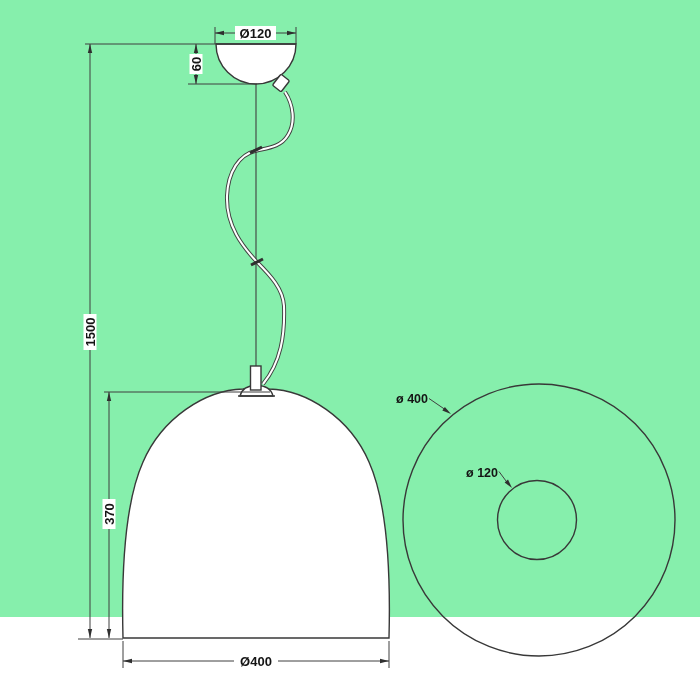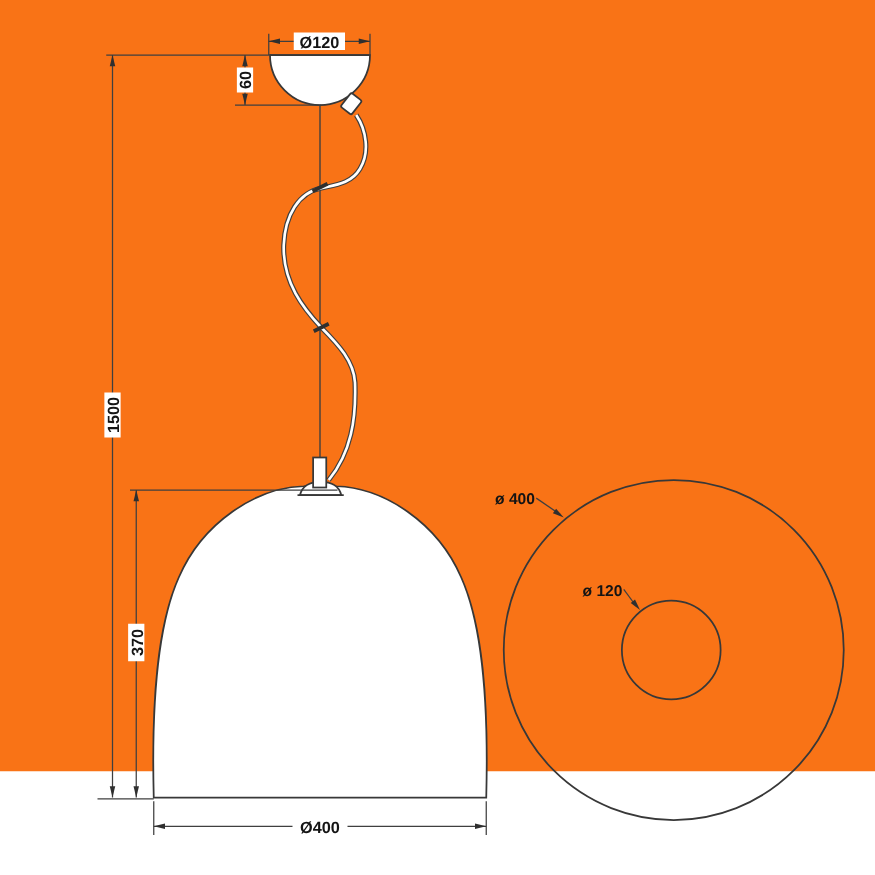--- a/index.html
+++ b/index.html
@@ -6,21 +6,21 @@
     margin: 0;
     padding: 0;
     width: 700px;
     height: 700px;
     background: #ffffff;
     overflow: hidden;
   }
   .drawing-wrap {
     width: 700px;
     height: 617px;
-    background: #f97316;
+    background: #86efac;
   }
   svg {
     display: block;
   }
   .ln {
     stroke: #3f3f3f;
     stroke-width: 1.1;
     fill: none;
   }
   .outline {

